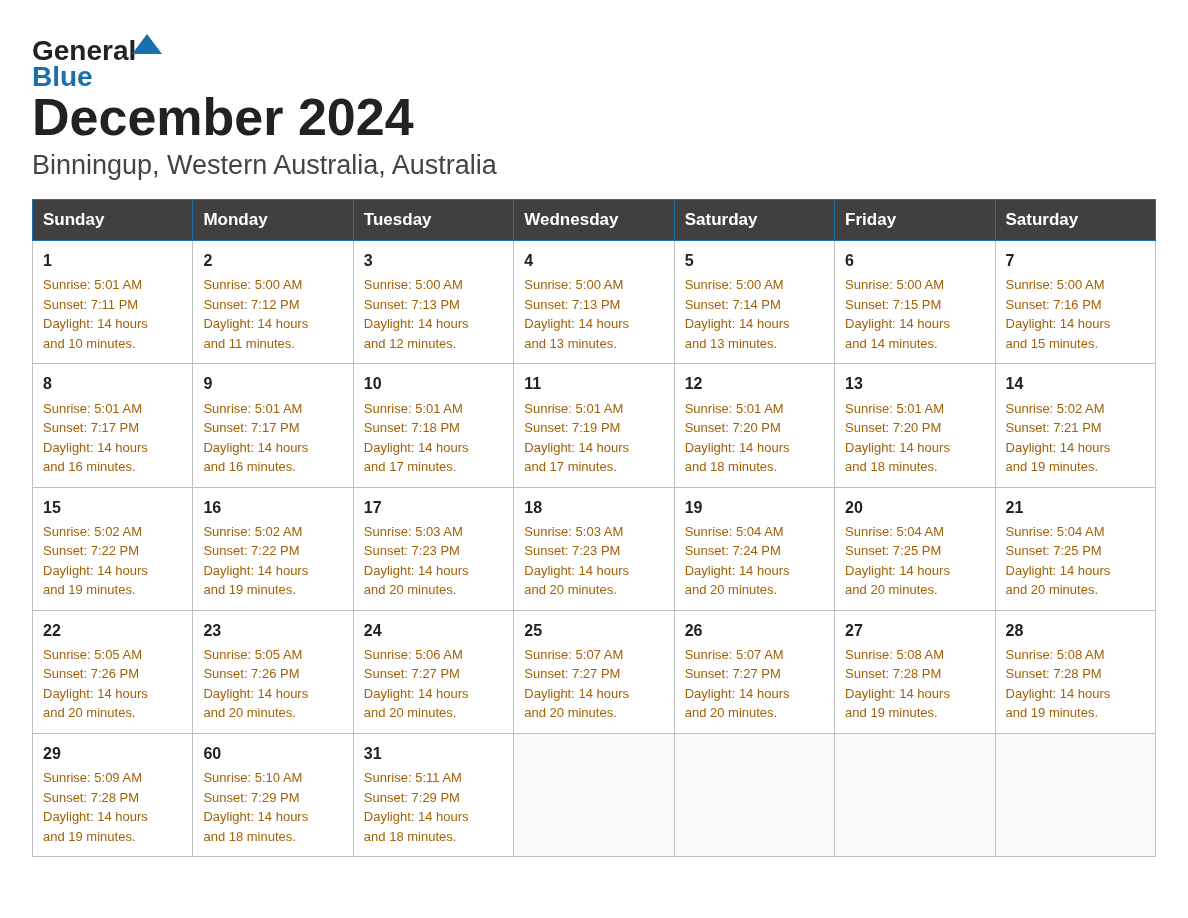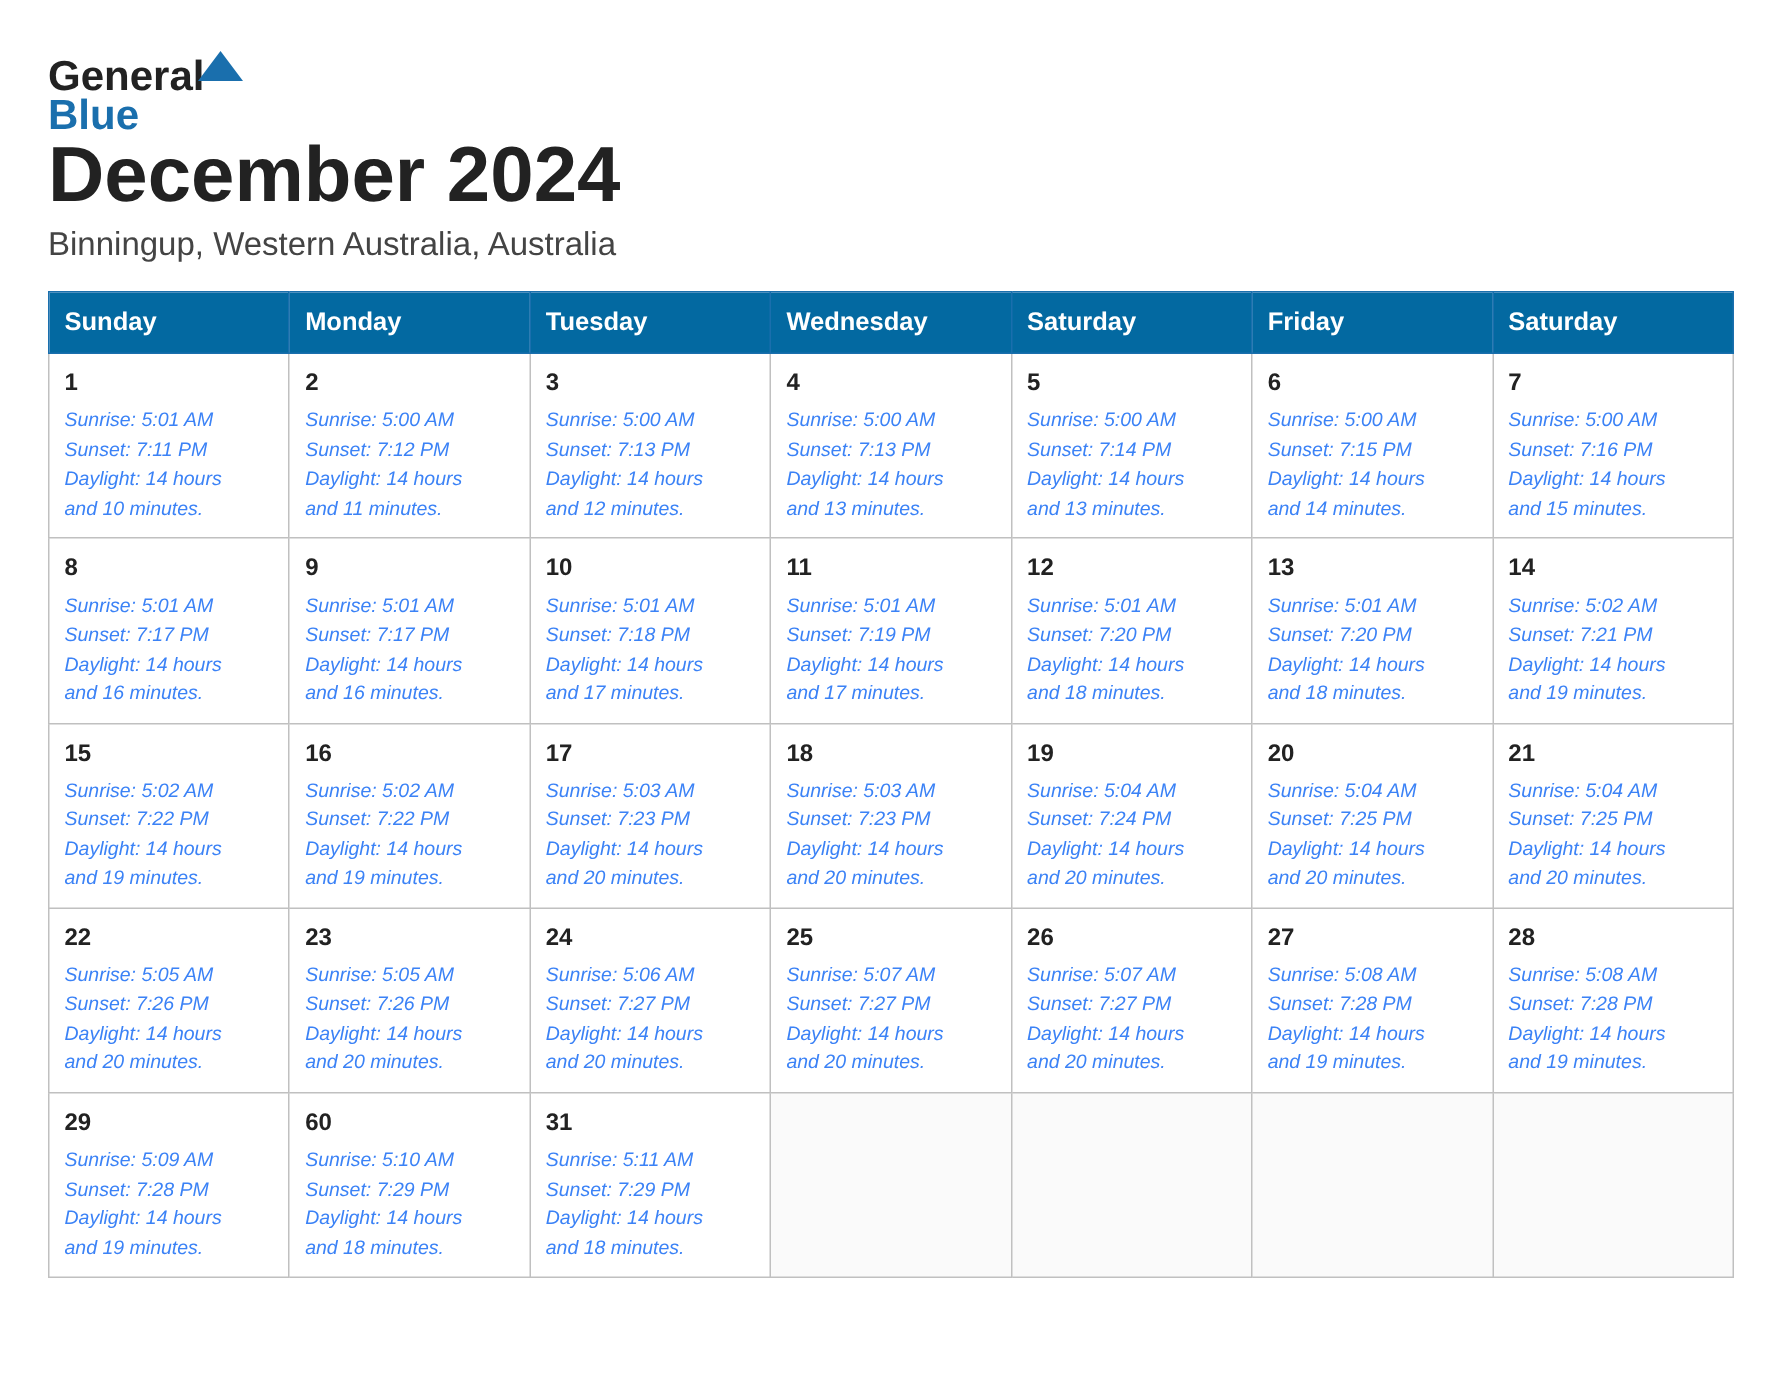--- a/index.html
+++ b/index.html
@@ -24,31 +24,31 @@
     }
     .title-area {
     }
     .month-title {
       font-size: 52px;
       font-weight: bold;
       color: #222;
       line-height: 1.1;
     }
     .location-title {
-      font-size: 22px;
+      font-size: 27px;
       color: #444;
       margin-top: 4px;
     }
     .calendar-table {
       width: 100%;
       border-collapse: collapse;
       border: 1px solid #c0c0c0;
     }
     .calendar-table th {
-      background-color: #0369a1;
+      background-color: #404040;
       color: #fff;
       padding: 10px 10px;
       font-size: 17px;
       font-weight: bold;
       text-align: left;
       border: 1px solid #1a6fad;
     }
     .calendar-table td {
       vertical-align: top;
       padding: 8px 10px 10px 10px;
@@ -60,23 +60,22 @@
       line-height: 1.45;
     }
     .day-number {
       font-size: 16px;
       font-weight: bold;
       display: block;
       margin-bottom: 3px;
     }
     .day-info {
       font-size: 13px;
-      color: #3b82f6;
+      color: #a16207;
       line-height: 1.5;
-      font-style: italic;
     }
     .empty-cell {
       background: #fafafa;
     }
     
     .logo-svg-wrap {
       display: flex;
       align-items: center;
     }
   </style>

